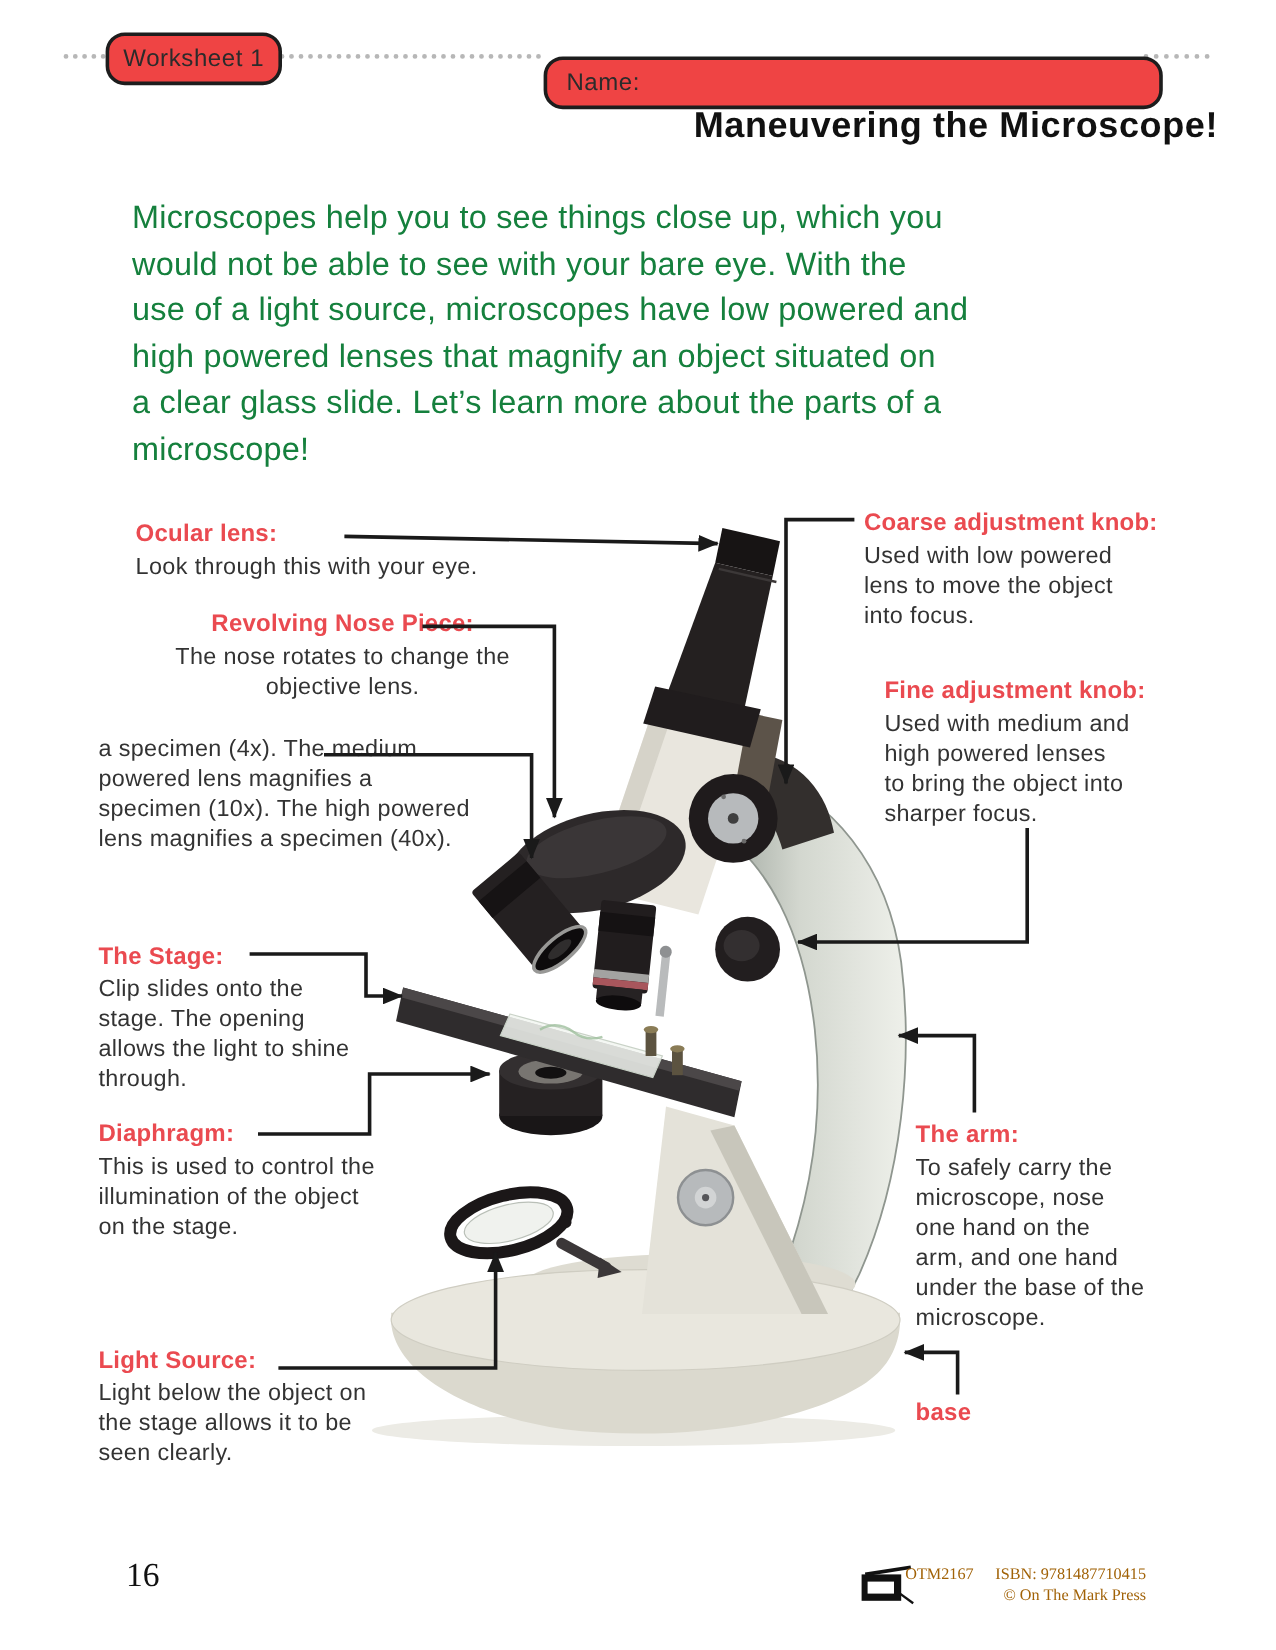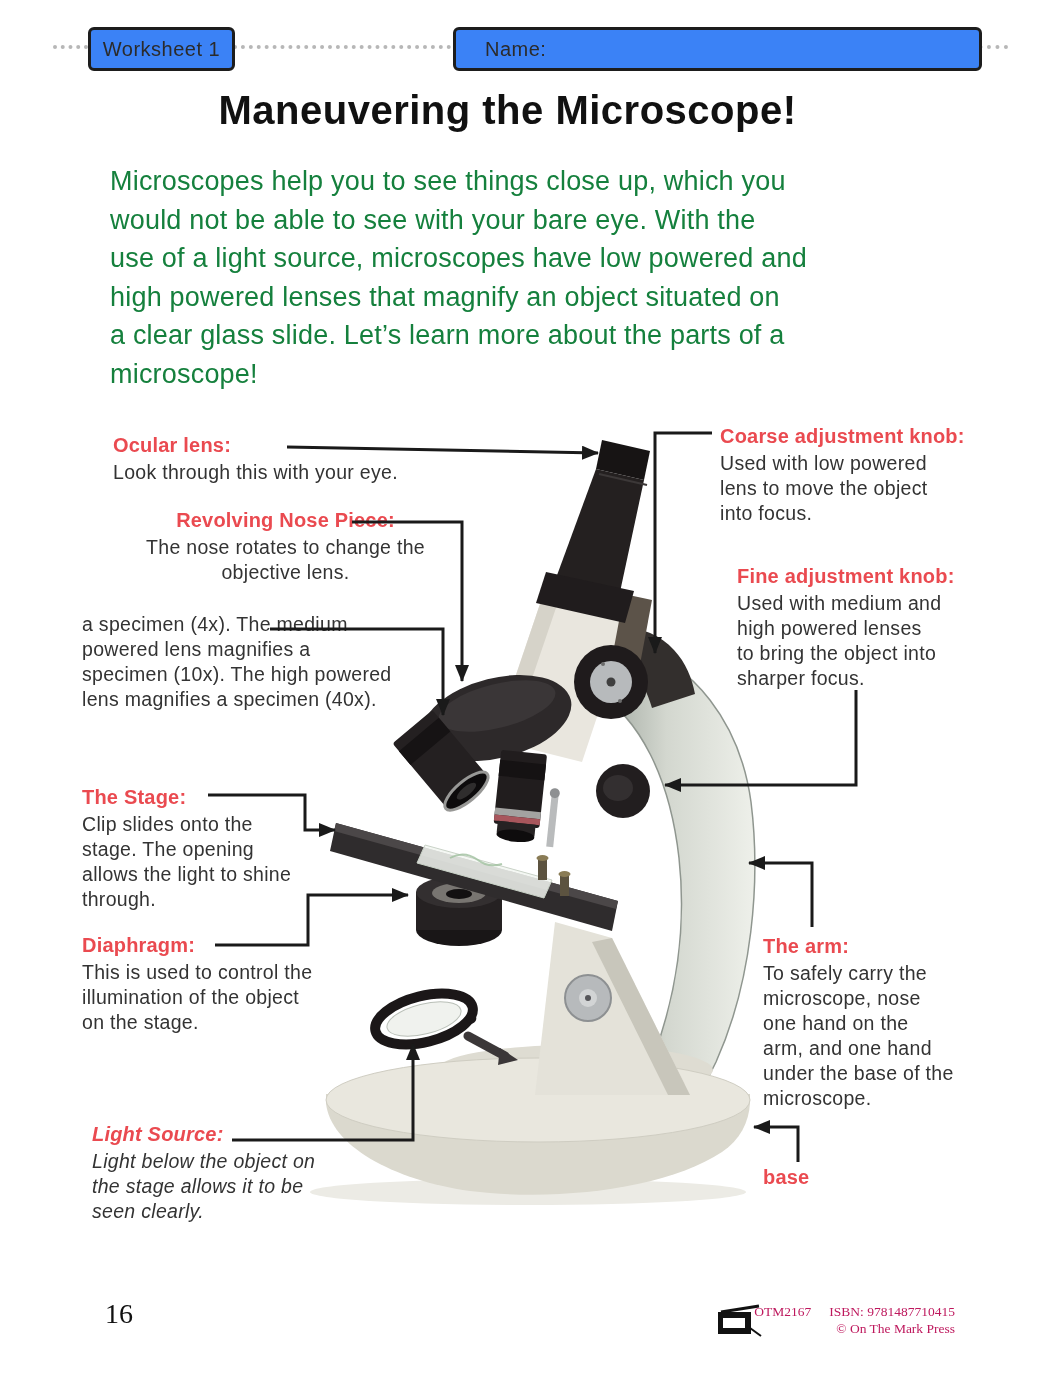--- a/index.html
+++ b/index.html
@@ -4,43 +4,43 @@
 <style>
   html,body{margin:0;padding:0;}
   body{
     width:1063px;height:1375px;position:relative;background:#ffffff;
     font-family:"Liberation Sans","DejaVu Sans",sans-serif;color:#2e2e2e;
     overflow:hidden;
   }
   
   .dotted{position:absolute;top:45px;height:0;border-top:4px dotted #b7b7b7;}
   .hdr-box{
-    position:absolute;top:27px;height:38px;border:3px solid #1d1d1d;border-radius:6px;
-    font-size:20px;color:#2b2b2b;letter-spacing:0.5px;background:#3b82f6;
+    position:absolute;top:27px;height:38px;border:3px solid #1d1d1d;border-radius:16px;
+    font-size:20px;color:#2b2b2b;letter-spacing:0.5px;background:#ef4444;
   }
   .ws-box{left:88px;width:141px;text-align:center;line-height:38px;}
-  .name-box{left:453px;width:494px;line-height:38px;padding-left:29px;box-sizing:content-box;}
+  .name-box{left:453px;width:494px;line-height:38px;padding-left:16px;box-sizing:content-box;margin-top:20px;}
   
   .page-title{
-    position:absolute;top:88px;left:0;width:1015px;text-align:center;
-    font-size:40px;font-weight:bold;color:#111;letter-spacing:0.5px;
+    position:absolute;top:88px;left:0;width:1015px;text-align:right;
+    font-size:30px;font-weight:bold;color:#111;letter-spacing:0.5px;
   }
   .intro{position:absolute;top:162px;left:110px;width:870px;font-size:27px;
     line-height:38.5px;letter-spacing:0.2px;color:#15803d;}
   
   .part{position:absolute;}
   .part .ttl{font-size:20px;font-weight:bold;color:#ea4a50;letter-spacing:0.2px;line-height:26px;margin-bottom:2px;}
   .part .desc div{font-size:19.5px;line-height:25px;letter-spacing:0.3px;color:#333;}
   
   #diagram{position:absolute;left:0;top:400px;pointer-events:none;}
   
   .page-num{position:absolute;left:105px;top:1298px;font-family:"Liberation Serif","DejaVu Serif",serif;
     font-size:28px;color:#111;}
   .footer-right{position:absolute;right:108px;top:1303px;text-align:right;
-    font-family:"Liberation Serif","DejaVu Serif",serif;font-size:13.5px;color:#be185d;line-height:17px;}
+    font-family:"Liberation Serif","DejaVu Serif",serif;font-size:13.5px;color:#a16207;line-height:17px;}
   .footer-right .code{margin-right:18px;}
   .logo{position:absolute;left:716px;top:1302px;}
 </style>
 </head>
 <body>
 
 <div class="dotted" style="left:53px;width:35px;"></div>
 <div class="dotted" style="left:233px;width:218px;"></div>
 <div class="dotted" style="left:953px;width:55px;"></div>
 
@@ -93,21 +93,21 @@
     </div>
 </div>
 <div class="part" style="left:82px;top:932px;width:270px;">
   <div class="ttl">Diaphragm:</div>
   <div class="desc">
       <div>This is used to control the</div>
       <div>illumination of the object</div>
       <div>on the stage.</div>
     </div>
 </div>
-<div class="part" style="left:92px;top:1121px;width:270px;font-style:italic;">
+<div class="part" style="left:82px;top:1121px;width:270px;">
   <div class="ttl">Light Source:</div>
   <div class="desc">
       <div>Light below the object on</div>
       <div>the stage allows it to be</div>
       <div>seen clearly.</div>
     </div>
 </div>
 <div class="part" style="left:720px;top:423px;width:260px;">
   <div class="ttl">Coarse adjustment knob:</div>
   <div class="desc">

